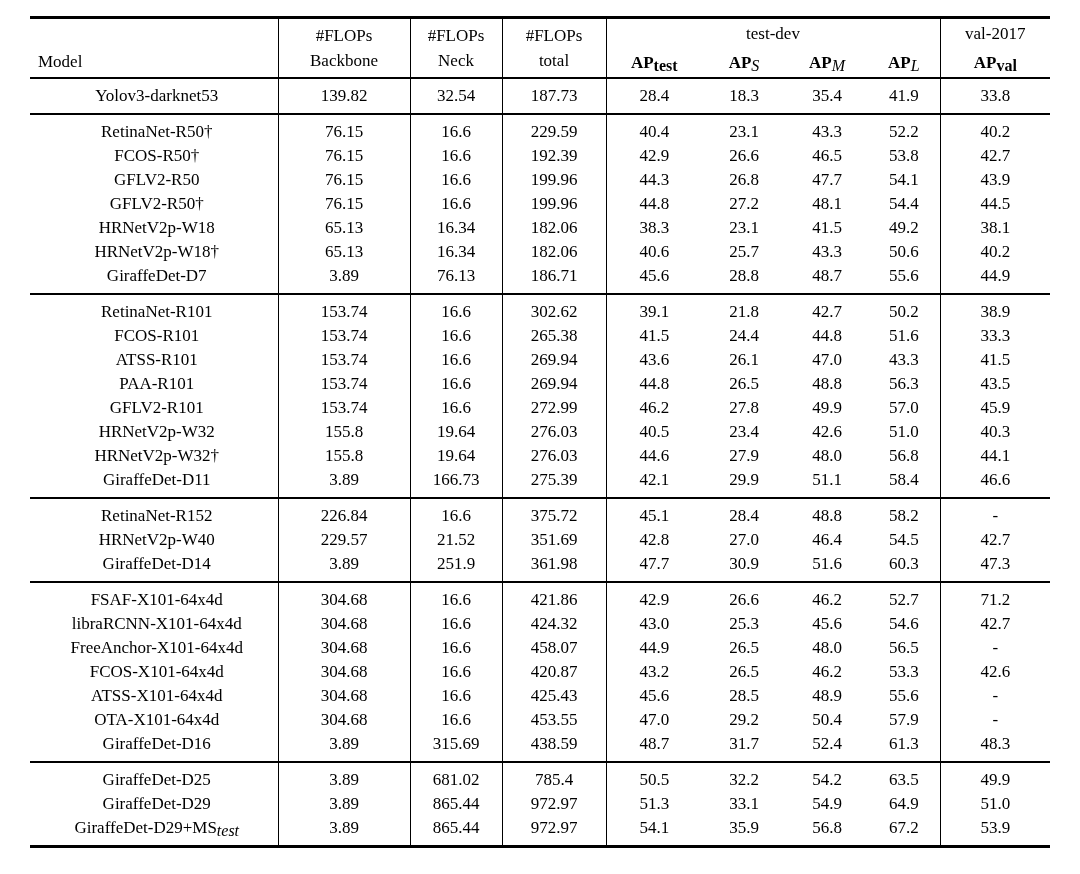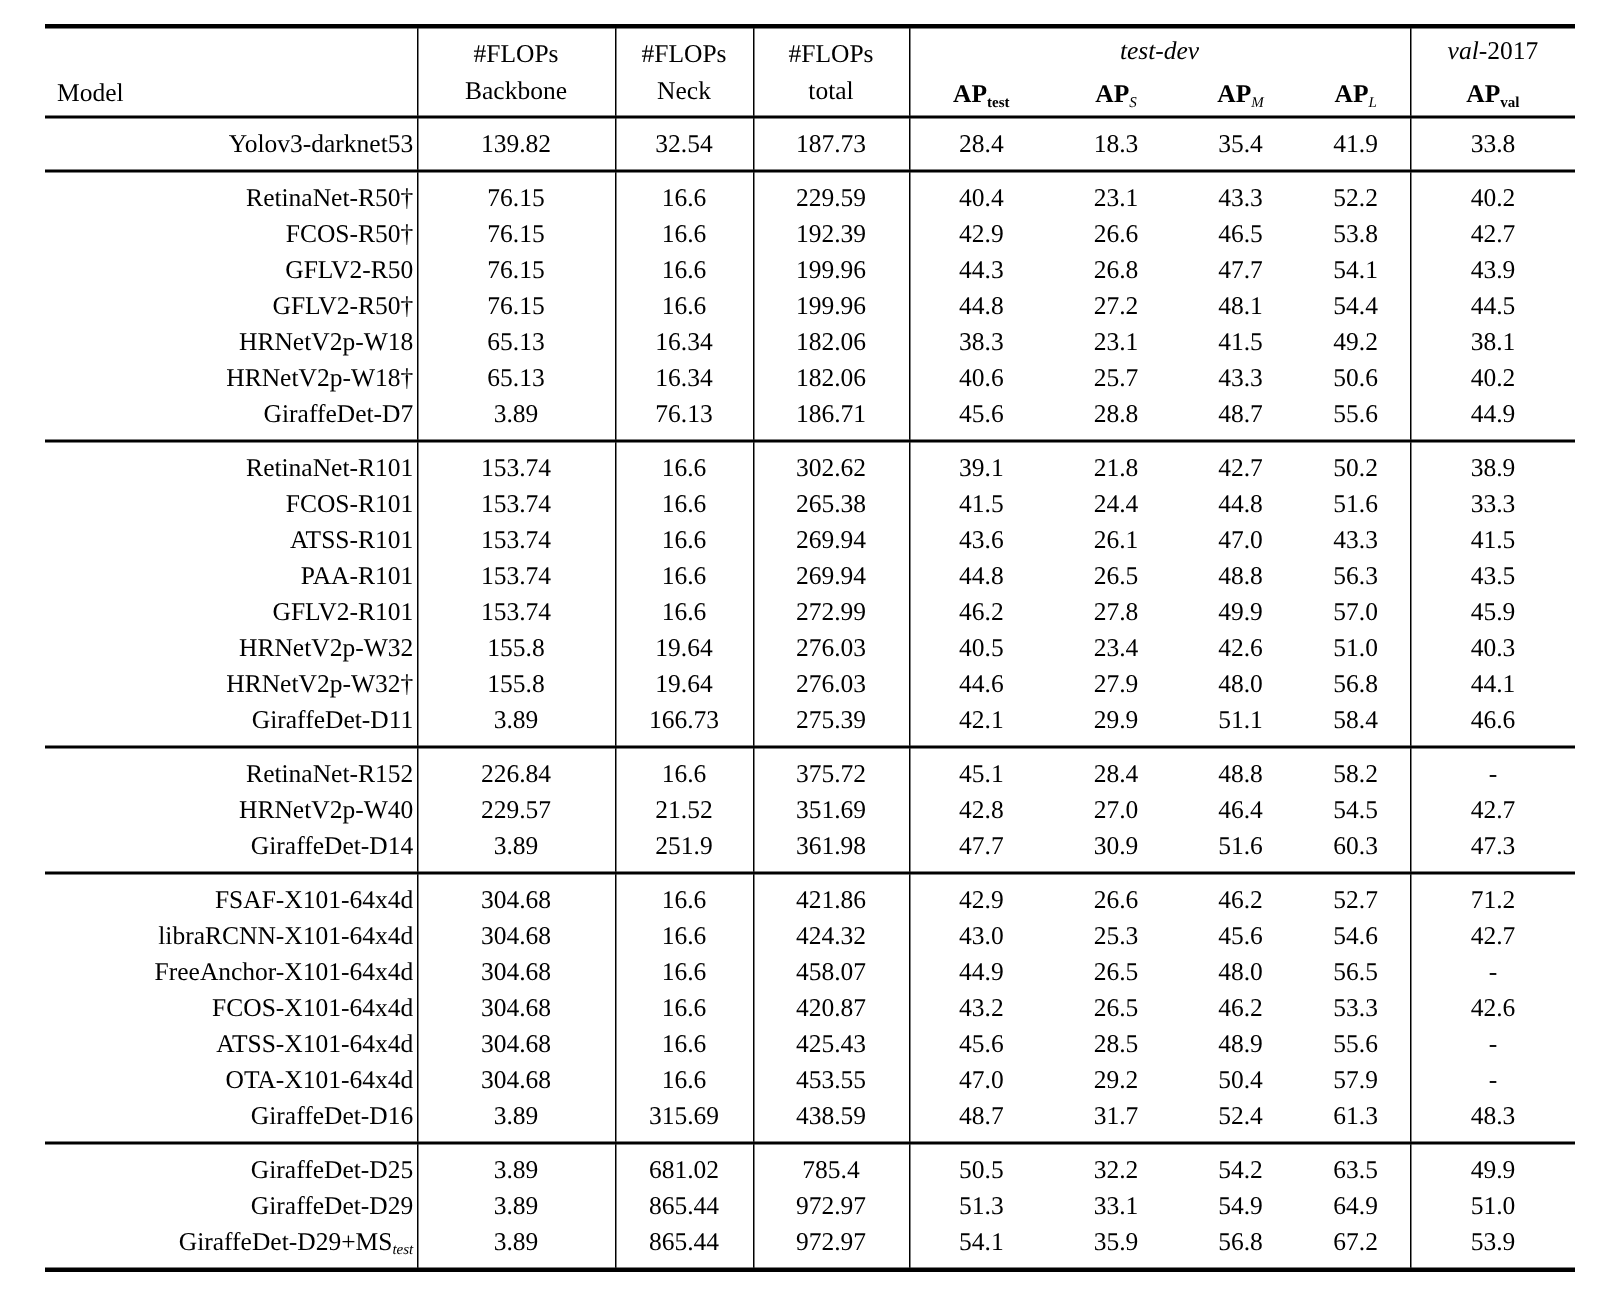--- a/index.html
+++ b/index.html
@@ -45,31 +45,31 @@
     padding-top: 2px;
     padding-bottom: 2px;
   }
   .model-head {
     text-align: left;
     padding-left: 8px;
     vertical-align: bottom;
     padding-bottom: 3px;
   }
   td.model-cell {
-    text-align: right;
+    text-align: center;
     padding-left: 8px;
   }
   .sep {
     border-left: 1.5px solid #000;
   }
   .bold { font-weight: normal; }
-  .ital { font-style: italic; }
+  .ital { }
   .ap-head { font-weight: bold; }
   sub {
-    font-size: 10px;
+    font-size: 16px;
     line-height: 1;
     vertical-align: -3px;
   }
   sub.sub-ital {
     font-style: italic;
     font-weight: normal;
   }
   sub.model-sub {
     font-style: italic;
   }

